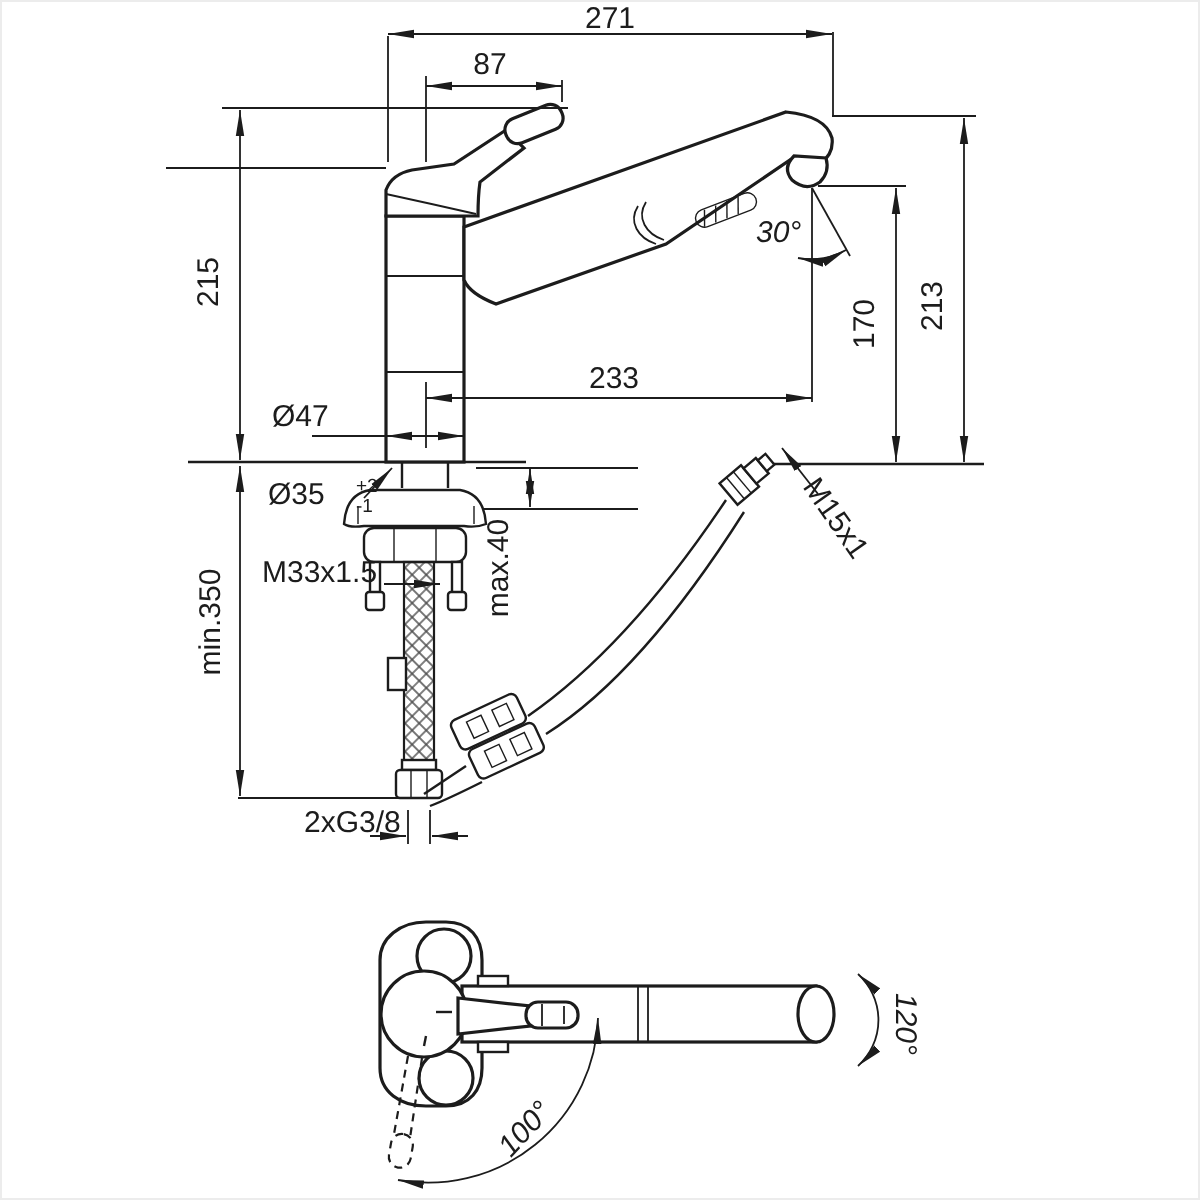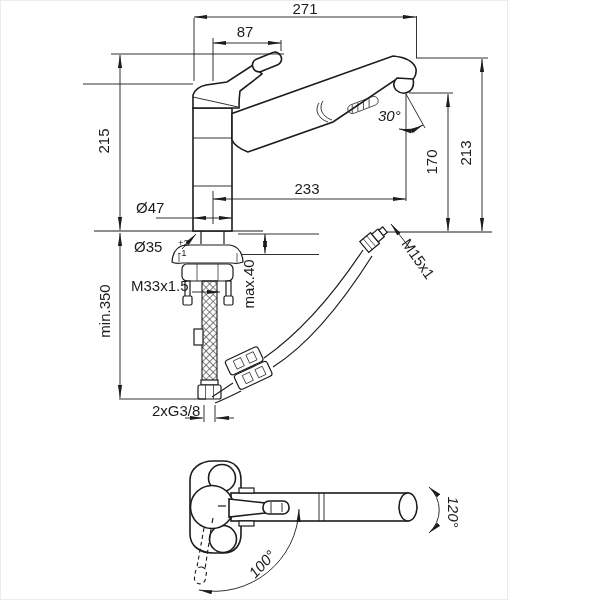--- a/index.html
+++ b/index.html
@@ -1,16 +1,16 @@
 <!DOCTYPE html>
 <html><head>
 <meta charset="utf-8">
 <style>
   html,body{margin:0;padding:0;background:#fff;}
-  .stage{width:508px;height:600px;background:#ffffff;border:1px solid #ececec;box-sizing:border-box;position:relative;overflow:hidden;}
+  .stage{width:600px;height:600px;background:#ffffff;border:1px solid #ececec;box-sizing:border-box;position:relative;overflow:hidden;}
   svg{display:block;}
   text{font-family:"Liberation Sans","DejaVu Sans",sans-serif;fill:#1c1c1c;}
   .dim{font-size:15px;}
   .dimsm{font-size:9.5px;}
   .ang{font-size:15px;font-style:italic;}
   .thickf{stroke:#1c1c1c;stroke-width:1.6;fill:#ffffff;}
   .med{stroke:#1c1c1c;stroke-width:1.2;fill:none;}
   .medf{stroke:#1c1c1c;stroke-width:1.2;fill:#ffffff;}
   .thin{stroke:#1c1c1c;stroke-width:0.9;fill:none;}
   .hair{stroke:#1c1c1c;stroke-width:0.7;fill:none;}

